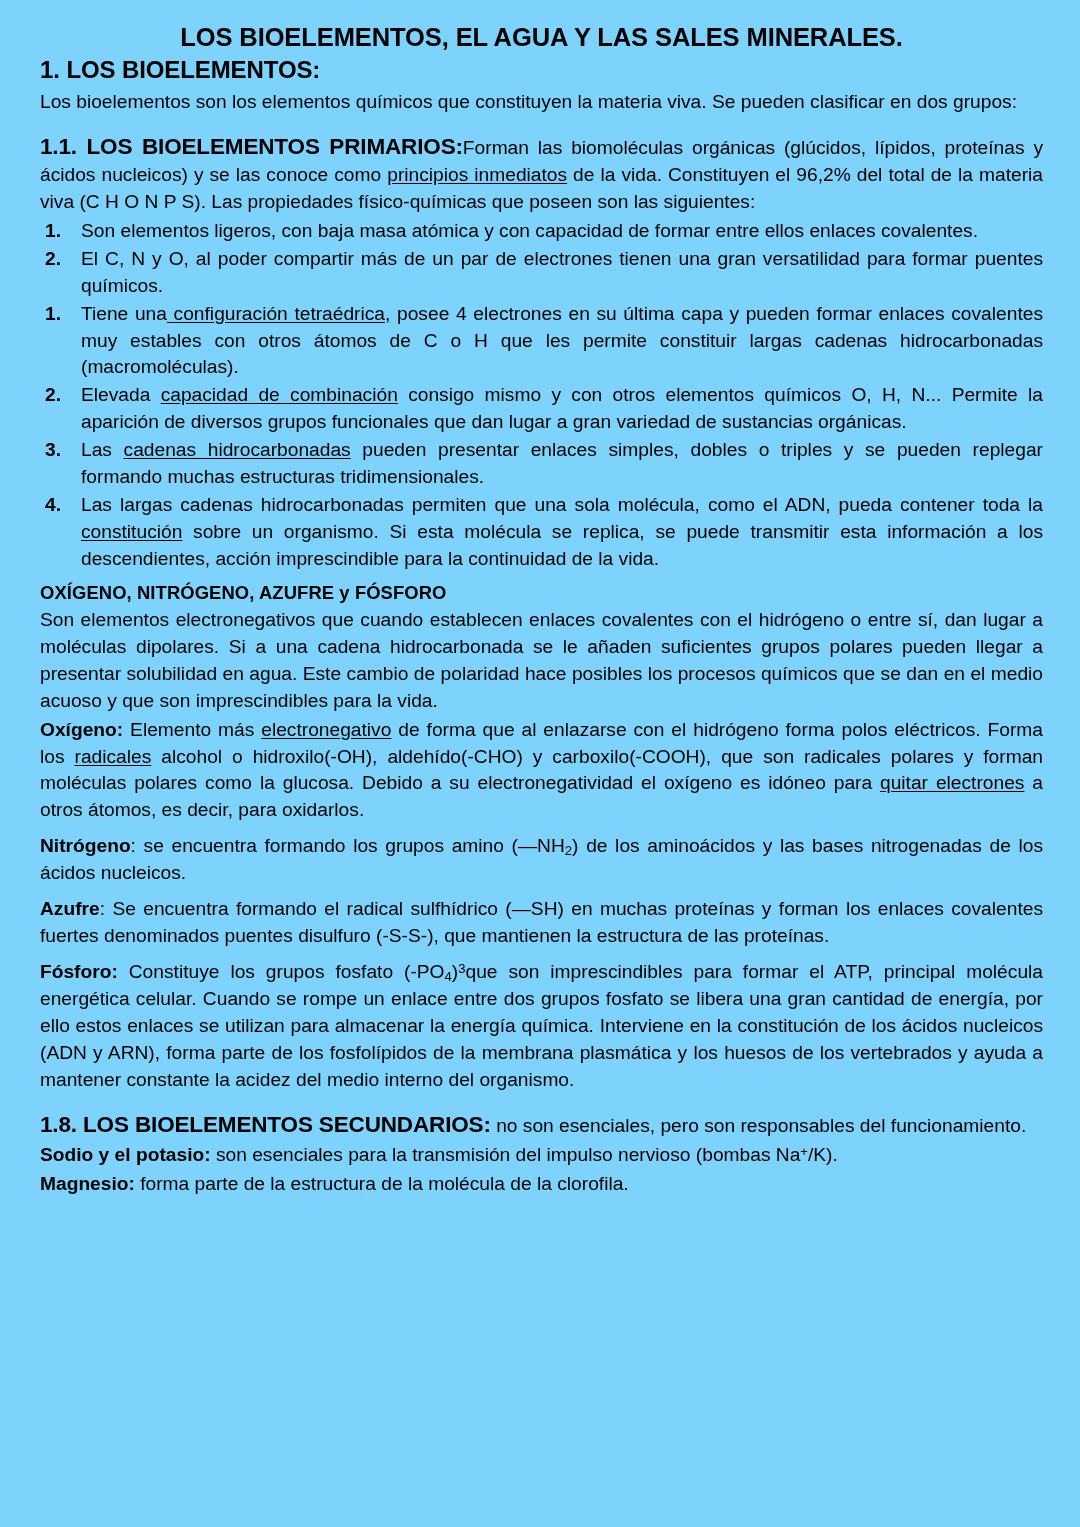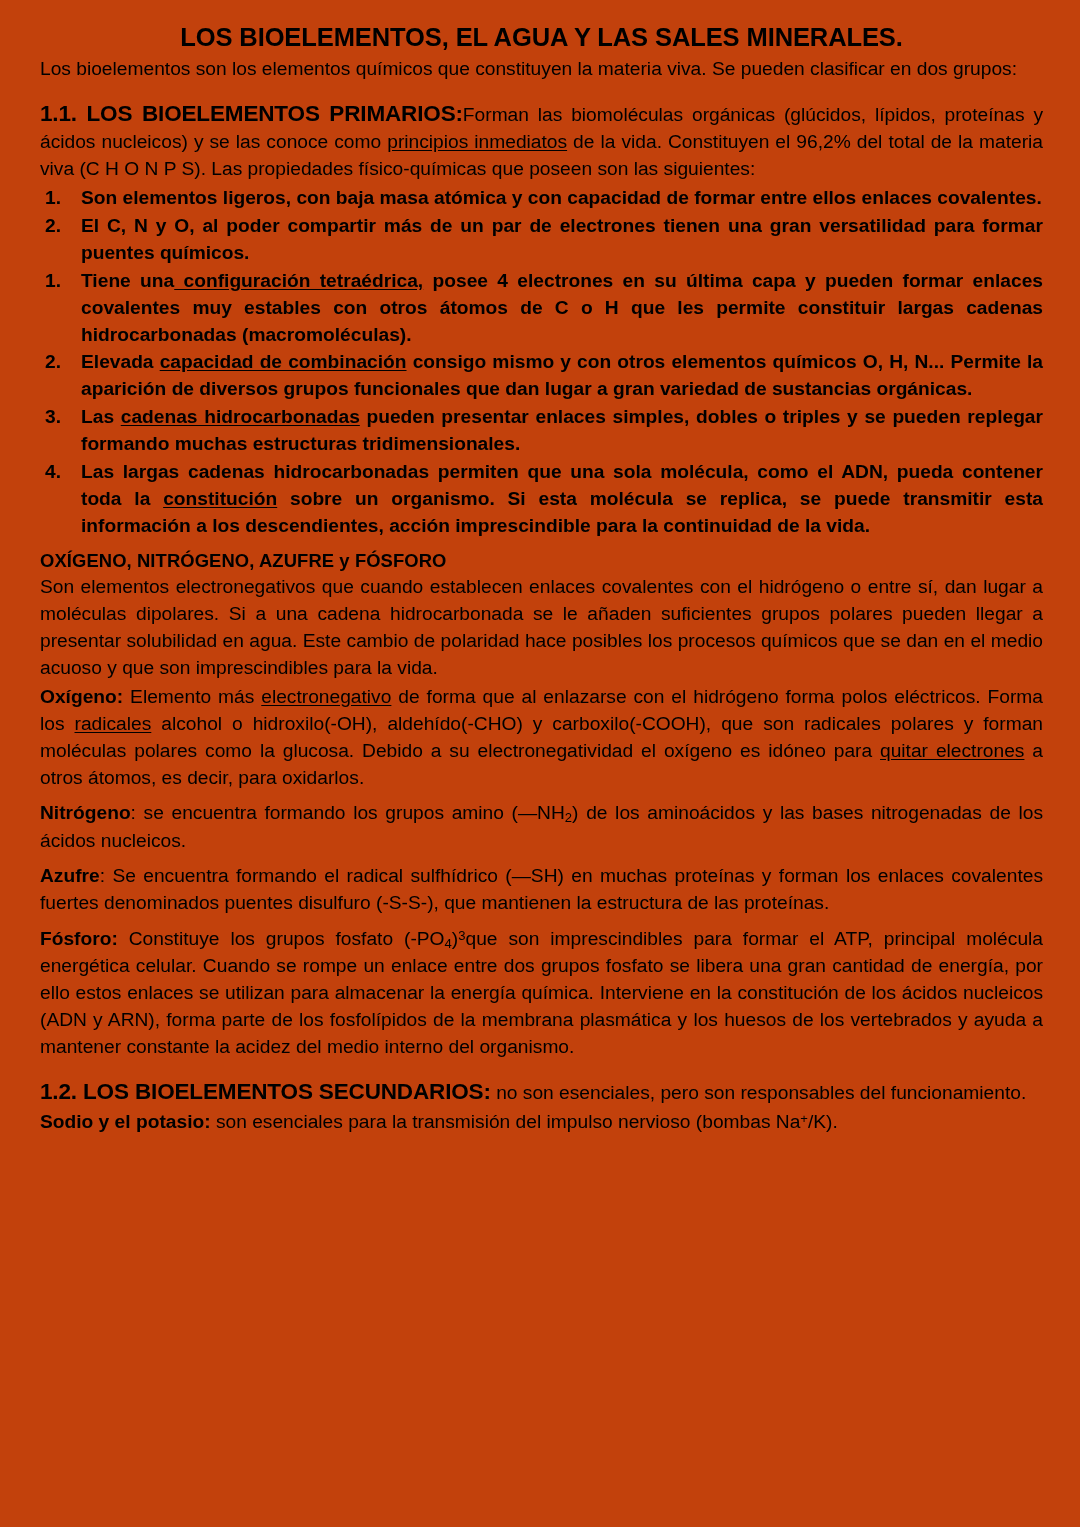--- a/index.html
+++ b/index.html
@@ -10,21 +10,21 @@
   }
   body {
     font-family: "Liberation Sans", sans-serif;
     color: #000000;
   }
   .page {
     width: 1080px;
     min-height: 1527px;
     box-sizing: border-box;
     padding: 22px 37px 16px 40px;
-    background: #c2410c;
+    background: #7dd3fc;
     position: relative;
   }
   .doc-title {
     text-align: center;
     font-weight: bold;
     font-size: 25.5px;
     line-height: 1.18;
     margin: 0 0 4px 0;
     letter-spacing: -0.1px;
   }
@@ -61,21 +61,20 @@
     font-size: 18.4px;
     margin: 0 0 1px 0;
     line-height: 1.35;
     letter-spacing: 0.1px;
   }
   ol.num-list {
     list-style: none;
     margin: 0 0 0 0;
     padding: 0;
     counter-reset: nlist;
-    font-weight: bold;
   }
   ol.num-list > li {
     counter-increment: nlist;
     position: relative;
     padding-left: 41px;
     font-size: 19.2px;
     line-height: 1.40;
     text-align: justify;
     text-justify: inter-word;
     margin-bottom: 1px;
@@ -93,20 +92,21 @@
   sub { font-size: 0.68em; vertical-align: -0.22em; }
   sup { font-size: 0.68em; vertical-align: 0.42em; }
 </style>
 </head>
 <body>
 
 <div class="page">
 
   <h1 class="doc-title">LOS BIOELEMENTOS, EL AGUA Y LAS SALES MINERALES.</h1>
 
+  <h2 class="section-heading">1. LOS BIOELEMENTOS:</h2>
 
   <p class="body-text">Los bioelementos son los elementos químicos que constituyen la materia viva. Se pueden clasificar en dos grupos:</p>
 
   <p class="body-text spaced">
     <span class="sub-heading">1.1. LOS BIOELEMENTOS PRIMARIOS:</span><span>Forman las biomoléculas orgánicas (glúcidos, lípidos, proteínas y ácidos nucleicos) y se las conoce como </span><u>principios inmediatos</u><span> de la vida. Constituyen el 96,2% del total de la materia viva (C H O N P S). Las propiedades físico-químicas que poseen son las siguientes:</span>
   </p>
 
   <ol class="num-list">
     <li>Son elementos ligeros, con baja masa atómica y con capacidad de formar entre ellos enlaces covalentes.</li>
     <li>El C, N y O, al poder compartir más de un par de electrones tienen una gran versatilidad para formar puentes químicos.</li>
@@ -134,24 +134,27 @@
 
   <p class="body-text spaced-sm">
     <b>Azufre</b><span>: Se encuentra formando el radical sulfhídrico (—SH) en muchas proteínas y forman los enlaces covalentes fuertes denominados puentes disulfuro (-S-S-), que mantienen la estructura de las proteínas.</span>
   </p>
 
   <p class="body-text spaced-sm">
     <b>Fósforo:</b><span> Constituye los grupos fosfato (-PO</span><sub>4</sub><span>)</span><sup>3</sup><span>que son imprescindibles para formar el ATP, principal molécula energética celular. Cuando se rompe un enlace entre dos grupos fosfato se libera una gran cantidad de energía, por ello estos enlaces se utilizan para almacenar la energía química. Interviene en la constitución de los ácidos nucleicos (ADN y ARN), forma parte de los fosfolípidos de la membrana plasmática y los huesos de los vertebrados y ayuda a mantener constante la acidez del medio interno del organismo.</span>
   </p>
 
   <p class="body-text nojust spaced">
-    <span class="sub-heading">1.2. LOS BIOELEMENTOS SECUNDARIOS:</span><span> no son esenciales, pero son responsables del funcionamiento.</span>
+    <span class="sub-heading">1.8. LOS BIOELEMENTOS SECUNDARIOS:</span><span> no son esenciales, pero son responsables del funcionamiento.</span>
   </p>
 
 
 
   <p class="body-text nojust">
     <b>Sodio y el potasio:</b><span> son esenciales para la transmisión del impulso nervioso (bombas Na</span><sup>+</sup><span>/K).</span>
   </p>
 
+  <p class="body-text nojust">
+    <b>Magnesio:</b><span> forma parte de la estructura de la molécula de la clorofila.</span>
+  </p>
 
 
 </div>
 
 </body></html>

